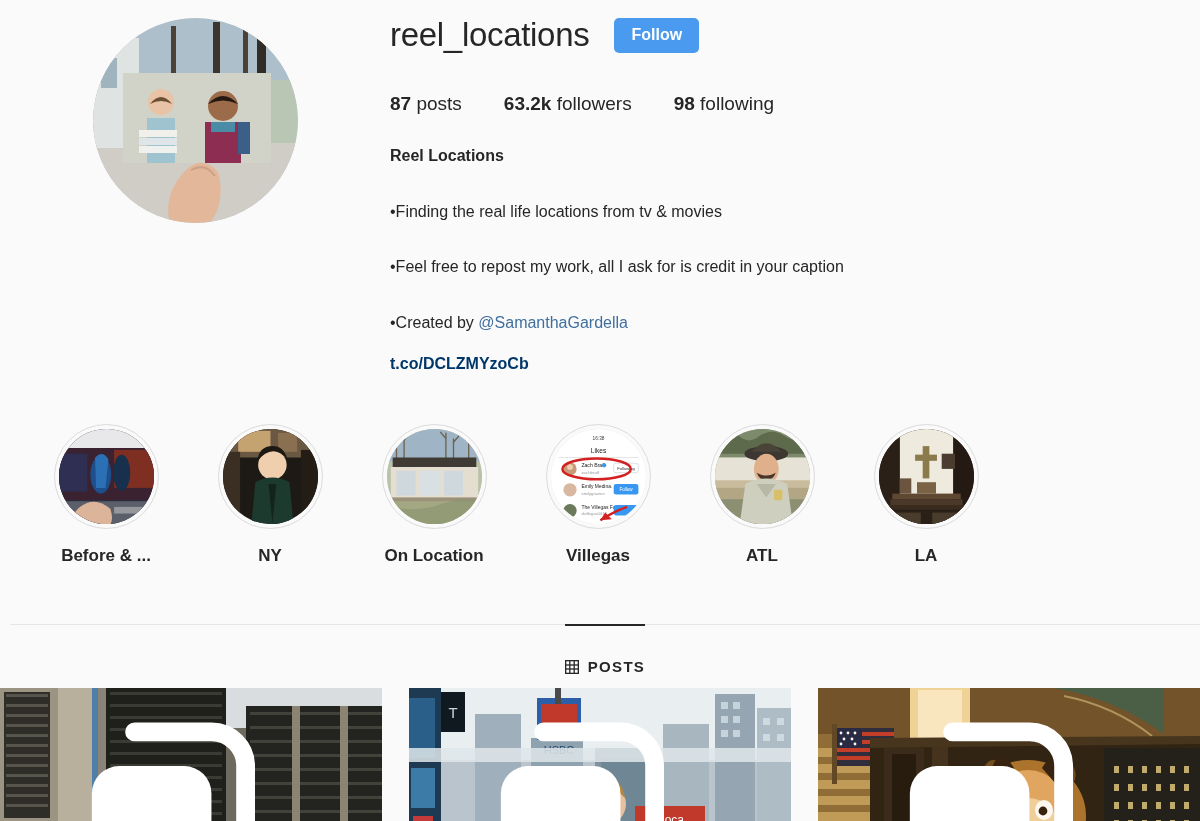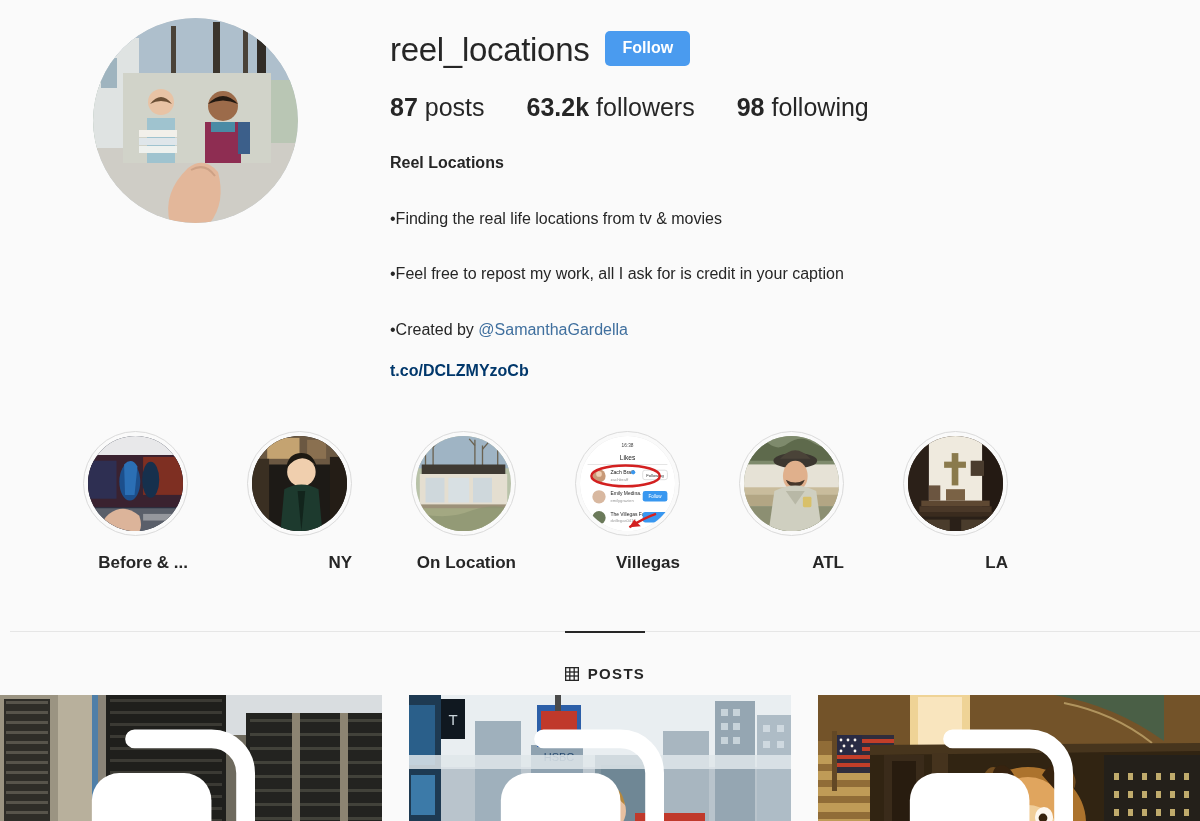--- a/index.html
+++ b/index.html
@@ -38,22 +38,22 @@
     box-shadow: 0 0 0 1px rgba(0,0,0,0.06) inset;
   }
   .avatar svg { display: block; width: 100%; height: 100%; }
 
   .info-col {
     flex: 1;
     padding-top: 8px;
   }
   .name-row {
     display: flex;
-    align-items: flex-end;
-    gap: 16px;
+    align-items: flex-start;
+    gap: 25px;
     height: 48px;
   }
   .username {
     font-size: 33px;
     font-weight: 300;
     line-height: 1;
     color: #262626;
     letter-spacing: -0.3px;
   }
   .follow-btn {
@@ -65,21 +65,21 @@
     font-weight: bold;
     padding: 9px 17px 10px 17px;
     cursor: pointer;
     font-family: "Liberation Sans", sans-serif;
     line-height: 1;
   }
 
   .stats-row {
     display: flex;
     margin-top: 27px;
-    font-size: 25px;
+    font-size: 19px;
     color: #262626;
   }
   .stat { margin-right: 42px; white-space: nowrap; }
   .stat b { font-weight: bold; }
 
   .bio {
     margin-top: 26px;
     font-size: 16px;
     line-height: 30.5px;
     max-width: 640px;
@@ -98,21 +98,21 @@
   .highlights {
     display: flex;
     padding: 0 0 0 24px;
     margin-top: 44px;
     gap: 0;
   }
   .highlight {
     width: 164px;
     display: flex;
     flex-direction: column;
-    align-items: flex-end;
+    align-items: center;
     cursor: pointer;
   }
   .hl-ring {
     width: 105px;
     height: 105px;
     border-radius: 50%;
     border: 1px solid #dbdbdb;
     padding: 4px;
     box-sizing: border-box;
     background: #fafafa;

